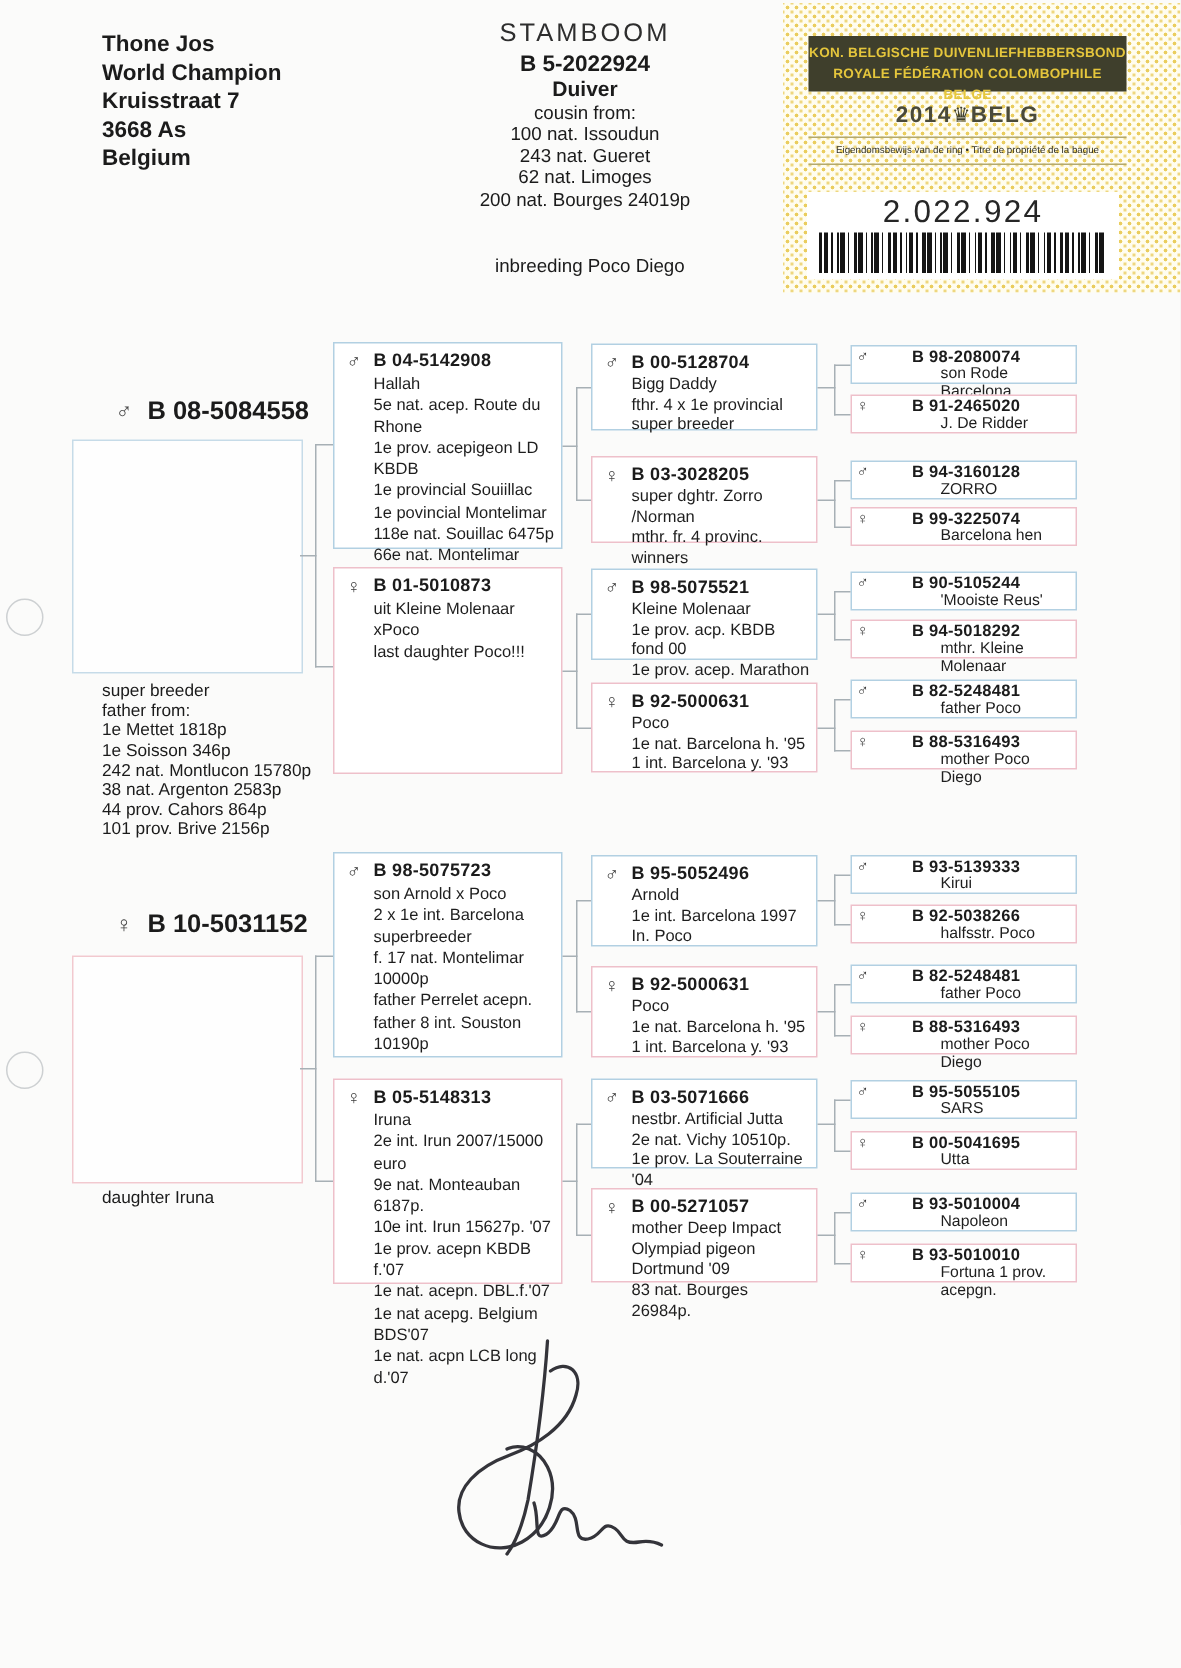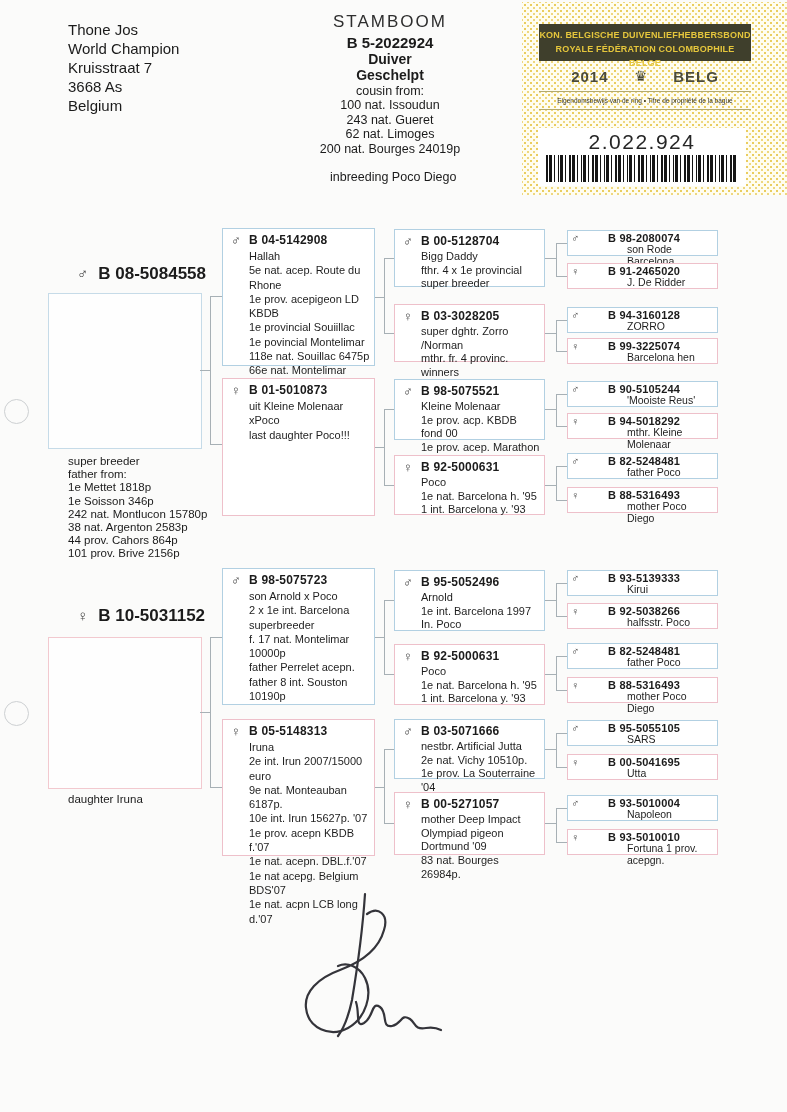--- a/index.html
+++ b/index.html
@@ -9,21 +9,21 @@
     font-family:"Liberation Sans","DejaVu Sans",sans-serif;
     color:#1b1b1b;
   }
   .page{
     position:relative;width:787px;height:1112px;overflow:hidden;
     background:#fbfbfa;
   }
   .pre{white-space:pre-line;}
 
   
-  .owner{position:absolute;left:68px;top:20px;font-size:15px;font-weight:normal;line-height:19px;}
+  .owner{position:absolute;left:68px;top:20px;font-size:15px;font-weight:bold;line-height:19px;}
   .hdr-center{position:absolute;left:280px;top:12px;width:220px;text-align:center;}
   .hdr-title{font-size:17px;letter-spacing:2px;color:#2e2e2e;}
   .hdr-ring{font-size:15px;font-weight:bold;margin-top:2px;}
   .hdr-sex,.hdr-color{font-size:14px;font-weight:bold;line-height:16px;}
   .hdr-intro{font-size:12.5px;line-height:14px;margin-top:1px;}
   .hdr-results{font-size:12.5px;line-height:14.5px;}
   .inbreeding{position:absolute;left:330px;top:170px;font-size:12.5px;}
 
   
   .sticker{
@@ -33,21 +33,21 @@
     background-size:6px 6px,6px 6px;background-position:0 0,3px 3px;
   }
   .sticker-band{
     position:absolute;left:17px;top:22px;width:212px;height:37px;
     background:#3f3f2c;color:#e5c63c;text-align:center;
     font-weight:bold;font-size:9px;line-height:14px;letter-spacing:.2px;
     padding-top:4px;box-sizing:border-box;
   }
   .sticker-year{
     position:absolute;left:17px;top:64px;width:212px;height:20px;
-    display:flex;justify-content:center;align-items:center;gap:26px;
+    display:flex;justify-content:center;align-items:center;
     font-size:15px;font-weight:bold;color:#4a4a3a;letter-spacing:1px;
   }
   .crown{font-size:14px;color:#3f3f2c;letter-spacing:0;}
   .rule{position:absolute;left:17px;width:212px;height:1px;background:#b3a96e;}
   .r1{top:89px;} .r2{top:107px;}
   .sticker-sub{
     position:absolute;left:10px;top:91px;width:226px;height:16px;
     text-align:center;font-size:6.5px;line-height:16px;color:#33332a;
   }
   .numbox{position:absolute;left:16px;top:126px;width:208px;height:58px;background:#fff;}
@@ -97,21 +97,20 @@
   <div class="owner pre">Thone Jos
 World Champion
 Kruisstraat 7
 3668 As
 Belgium</div>
 
   <div class="hdr-center">
     <div class="hdr-title">STAMBOOM</div>
     <div class="hdr-ring">B 5-2022924</div>
     <div class="hdr-sex">Duiver</div>
-    <div class="hdr-color">Geschelpt</div>
     <div class="hdr-intro">cousin from:</div>
     <div class="hdr-results pre">100 nat. Issoudun
 243 nat. Gueret
 62 nat. Limoges
 200 nat. Bourges 24019p</div>
   </div>
 
   <div class="inbreeding">inbreeding Poco Diego</div>
 
   <div class="sticker">

